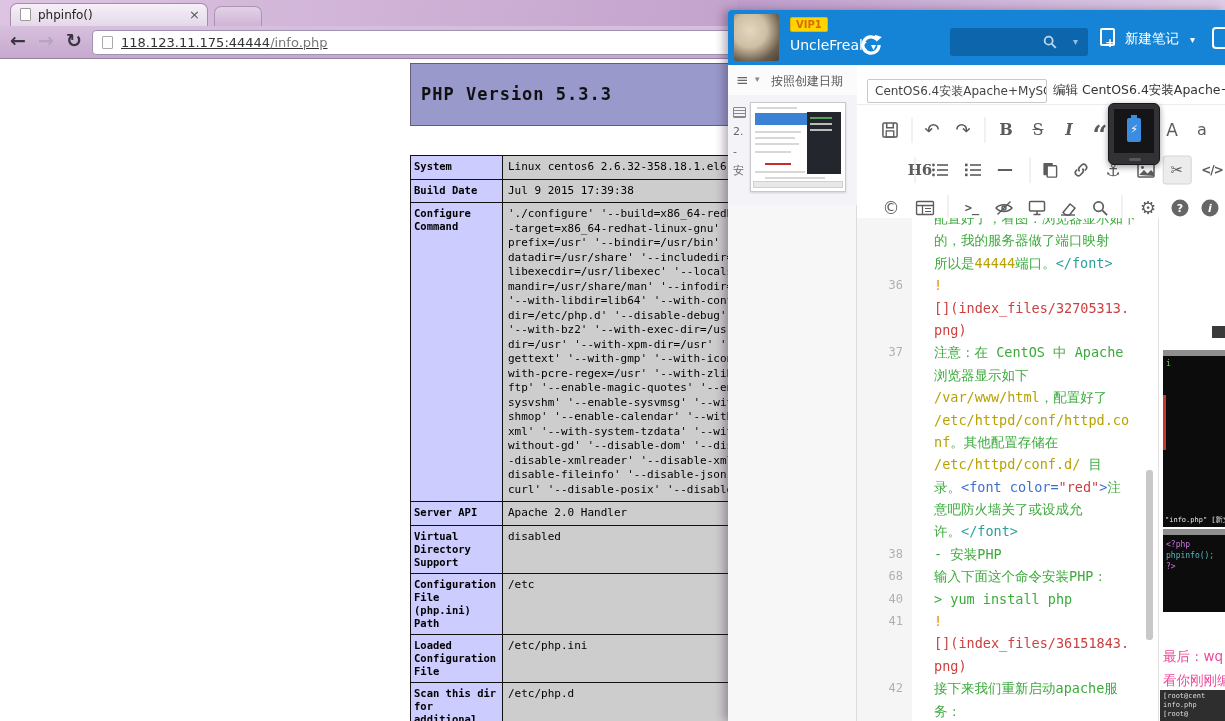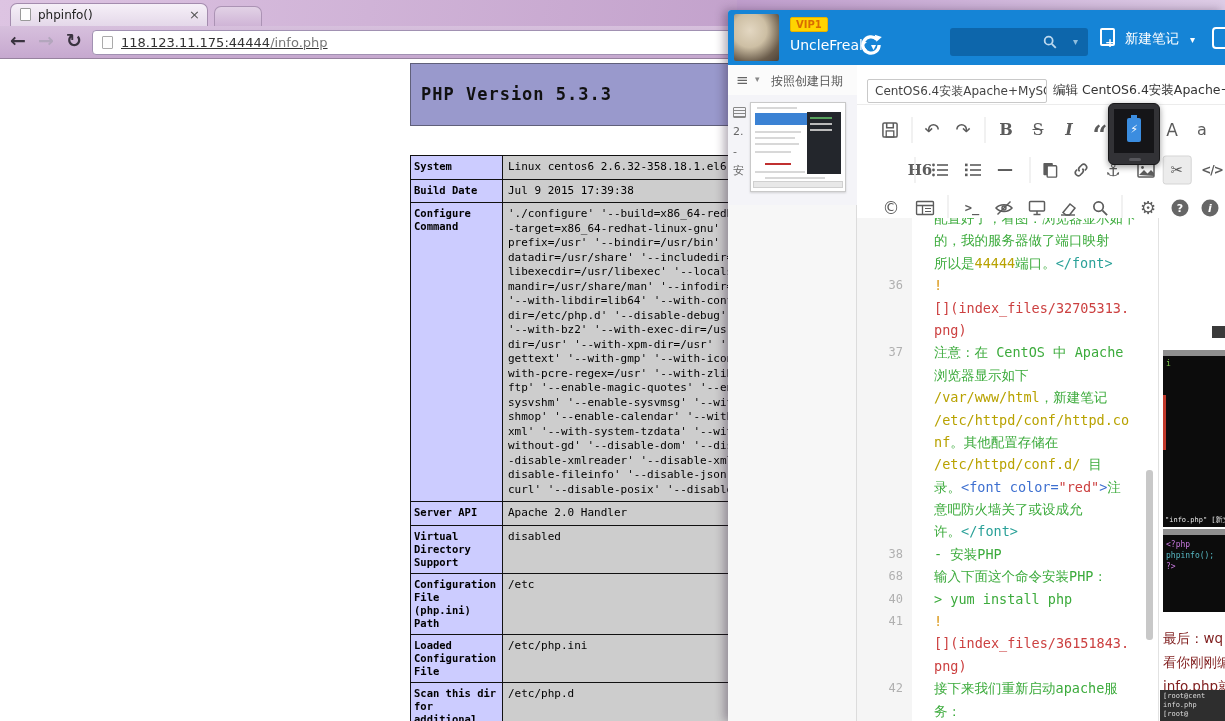--- a/index.html
+++ b/index.html
@@ -160,21 +160,21 @@
   .pv-img-b { top:311px; height:83px; }
   .pv-imgbar { position:absolute; left:0; top:0; width:70px; height:6px; background:#8f8f8f; }
   .pv-green { position:absolute; left:3px; top:9px; color:#7ec850; font-size:8px;
     font-family:"DejaVu Sans Mono", monospace; }
   .pv-redbar { position:absolute; left:0; top:45px; width:3px; height:55px; background:#c0392b; }
   .pv-caption { position:absolute; left:2px; bottom:2px; color:#e8e8e8; font-size:7px; white-space:nowrap;
     font-family:"DejaVu Sans Mono", monospace; }
   .pv-code-lines { position:absolute; left:3px; top:10px; font-size:8px; line-height:11px;
     font-family:"DejaVu Sans Mono", monospace; white-space:nowrap; }
   .pv-m { color:#c678dd; } .pv-t { color:#56b6c2; }
-  .pv-para { position:absolute; left:3px; color:#7f1d1d; font-size:13.5px; white-space:nowrap; }
+  .pv-para { position:absolute; left:3px; color:#ec4899; font-size:13.5px; white-space:nowrap;margin-top:18px; }
   .pv-block { position:absolute; left:0; top:472px; width:70px; height:34px; background:#2e2e2e;
     color:#ddd; font-size:7px; line-height:9px; padding:2px 3px; font-family:"DejaVu Sans Mono", monospace;
     white-space:nowrap; }
 </style>
 </head>
 <body>
 
 <div id="browser">
   <div class="tabstrip">
     <div class="tab">
@@ -539,21 +539,21 @@
               <span class="ed-text"><span class="g">注意：在 CentOS 中 Apache</span></span>
             </div>
 
             <div class="ed-row">
               <span class="ed-num"></span>
               <span class="ed-text"><span class="g">浏览器显示如下</span></span>
             </div>
 
             <div class="ed-row">
               <span class="ed-num"></span>
-              <span class="ed-text"><span class="y">/var/www/html</span><span class="g">，新建笔记</span></span>
+              <span class="ed-text"><span class="y">/var/www/html</span><span class="g">，配置好了</span></span>
             </div>
 
             <div class="ed-row">
               <span class="ed-num"></span>
               <span class="ed-text"><span class="y">/etc/httpd/conf/httpd.co</span></span>
             </div>
 
             <div class="ed-row">
               <span class="ed-num"></span>
               <span class="ed-text"><span class="y">nf</span><span class="g">。其他配置存储在</span></span>

